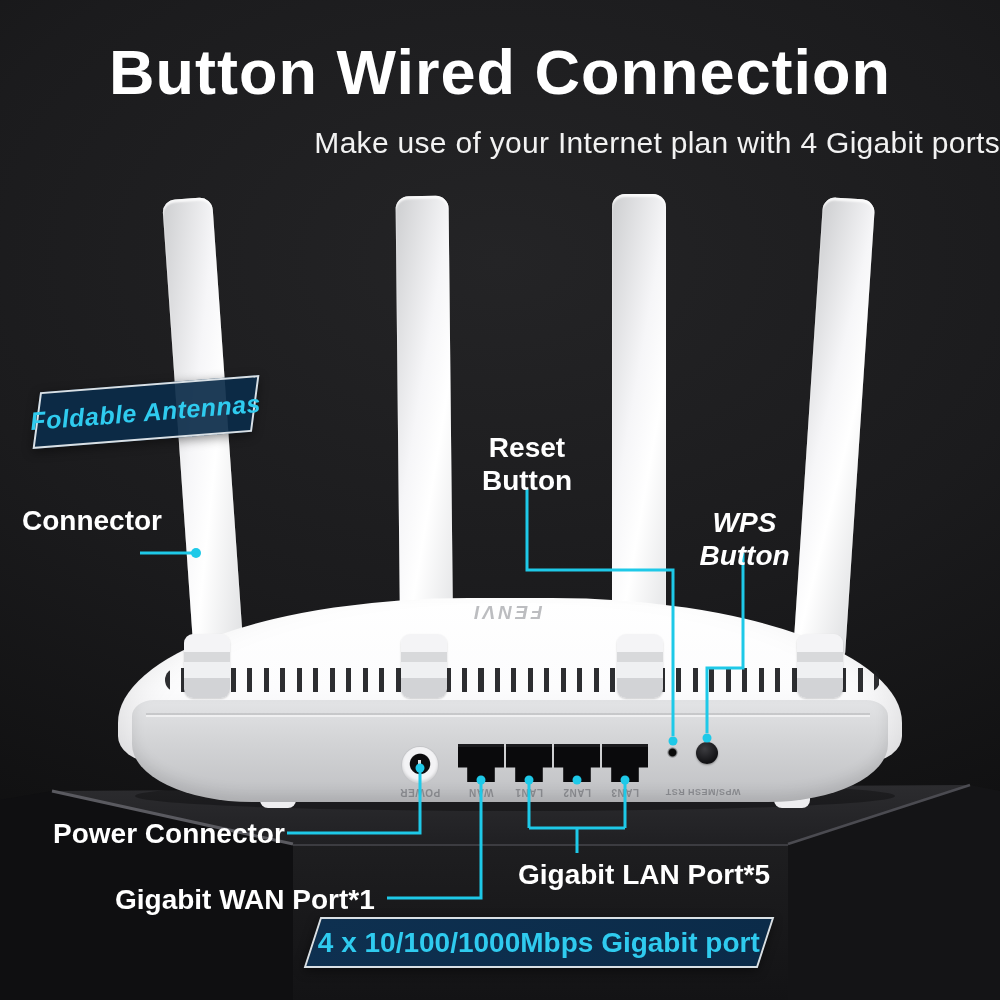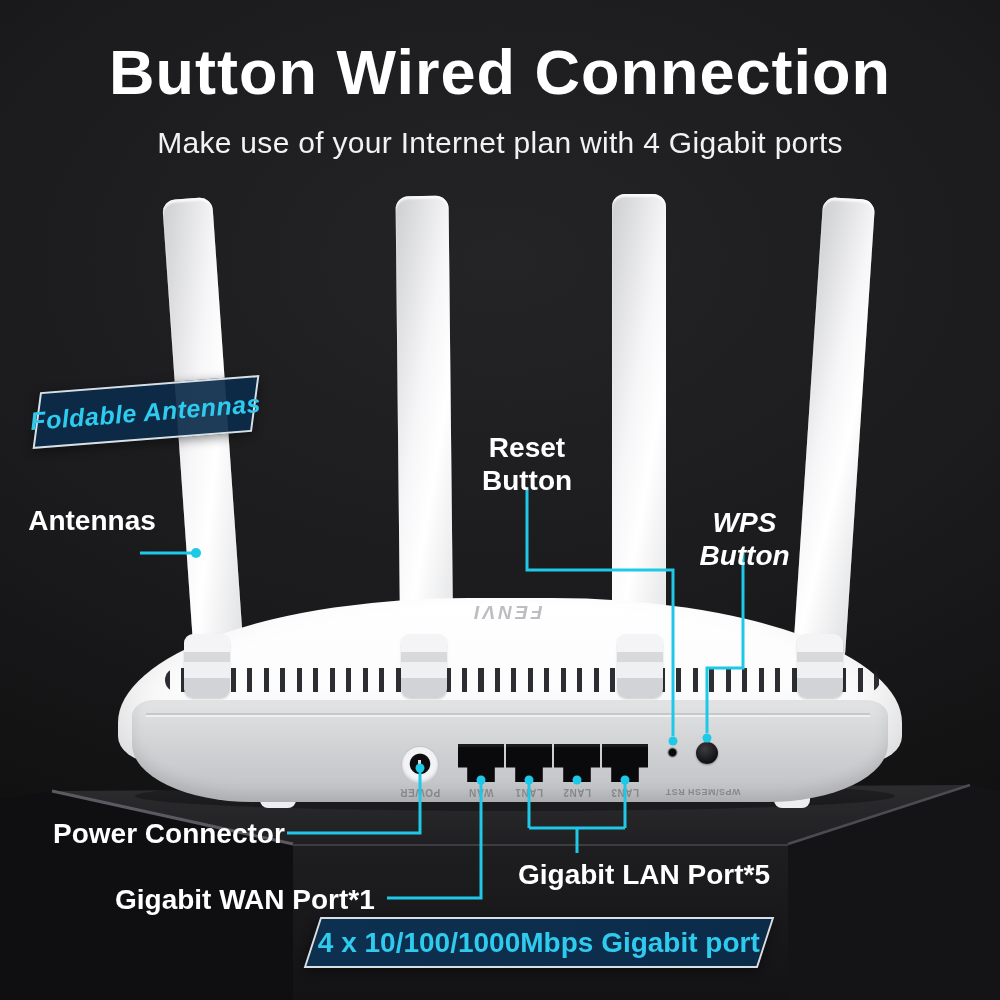--- a/index.html
+++ b/index.html
@@ -5,21 +5,21 @@
   html,body{margin:0;padding:0;}
   body{
     width:1000px;height:1000px;position:relative;overflow:hidden;
     font-family:"Liberation Sans",sans-serif;
     background:radial-gradient(140% 90% at 50% 26%, #242426 0%, #1b1b1d 40%, #101011 72%, #0a0a0b 100%);
   }
   .abs{position:absolute;}
   
   .title{top:36px;left:0;width:1000px;text-align:center;color:#ffffff;
     font-size:63px;font-weight:700;letter-spacing:1px;z-index:60;}
-  .subtitle{top:126px;left:0;width:1000px;text-align:center;color:#f2f2f2;
+  .subtitle{top:126px;left:0;width:1000px;text-align:right;color:#f2f2f2;
     font-size:30px;font-weight:400;letter-spacing:.3px;z-index:60;}
   
   svg.layer{position:absolute;left:0;top:0;width:1000px;height:1000px;}
   #pedestal{z-index:1;}
   #leaders{z-index:40;pointer-events:none;}
   #leaders path{stroke:var(--accent,#1EC9E8);stroke-width:3;fill:none;}
   #leaders circle{fill:var(--accent,#1EC9E8);}
   
   .antenna{background:linear-gradient(100deg,#cdced0 0%,#f6f6f8 42%,#ffffff 62%,#dfe0e2 100%);
     border-radius:13px 13px 9px 9px;z-index:11;box-shadow:inset 0 3px 2px rgba(255,255,255,.8);}
@@ -157,21 +157,21 @@
   <path d="M529,783 V828 M625,783 V828 M529,828 H625 M577,828 V853"></path>
   <circle cx="529" cy="780" r="4.5"></circle>
   <circle cx="577" cy="780" r="4.5"></circle>
   <circle cx="625" cy="780" r="4.5"></circle>
 </svg>
 
 <div class="abs badge foldable">
   <span>Foldable Antennas</span>
 </div>
 <div class="abs callout c-center c-ext">
-  <div>Antennas</div>
+  <div>Connector</div>
 </div>
 <div class="abs callout c-center c-reset">
   <div>Reset</div>
   <div>Button</div>
 </div>
 <div class="abs callout c-center c-wps">
   <div>WPS</div>
   <div>Button</div>
 </div>
 <div class="abs callout c-power">Power Connector</div>

